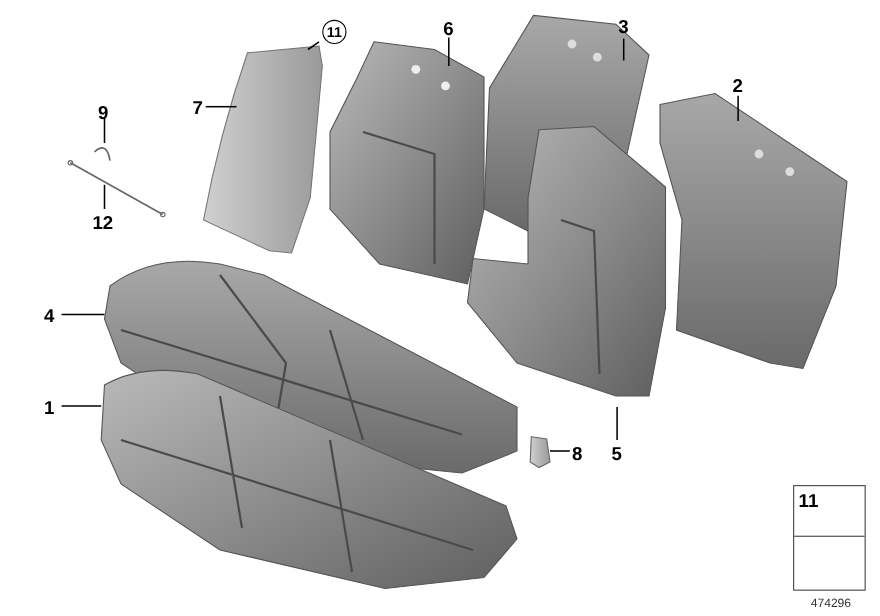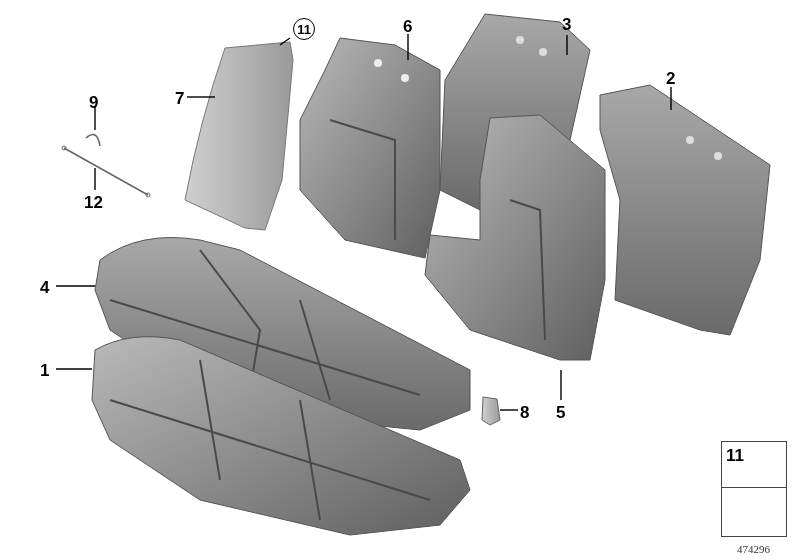--- a/index.html
+++ b/index.html
@@ -5,21 +5,21 @@
   html, body { margin:0; padding:0; background:#ffffff; }
   body { width:800px; height:560px; position:relative; overflow:hidden;
          font-family:"Liberation Sans", "DejaVu Sans", sans-serif; }
   #stage { position:absolute; left:0; top:0; width:800px; height:560px; }
   .callout { position:absolute; font-weight:bold; font-size:17px; color:#000; line-height:1; }
   .circled { position:absolute; width:22px; height:22px; border:1.5px solid #000; border-radius:50%;
              font-weight:bold; font-size:13px; text-align:center; line-height:22px; box-sizing:border-box; }
   .inset { position:absolute; left:721px; top:441px; width:66px; height:96px; border:1px solid #444; box-sizing:border-box; background:#fff; }
   .inset .divider { position:absolute; left:0; right:0; top:45px; border-top:1px solid #444; }
   .inset .num { position:absolute; left:4px; top:4px; font-weight:bold; font-size:17px; }
-  .imgid { position:absolute; left:737px; top:543px; font-size:11px; color:#333;font-family:Liberation Serif, serif; }
+  .imgid { position:absolute; left:737px; top:543px; font-size:11px; color:#333; }
 </style>
 </head>
 <body>
 
 <div id="stage">
   <svg width="800" height="560" viewBox="0 0 800 560">
     <defs>
       <linearGradient id="g1" x1="0" y1="0" x2="1" y2="1">
         <stop offset="0" stop-color="#b9b9b9"></stop>
           <stop offset="0.5" stop-color="#8d8d8d"></stop>

